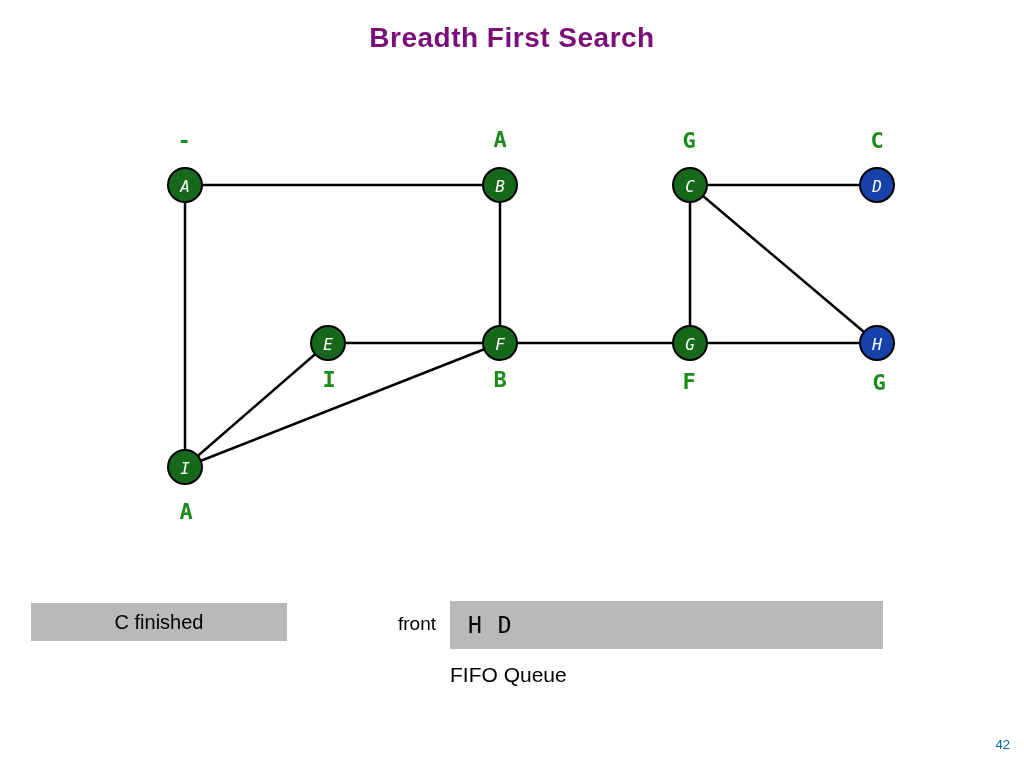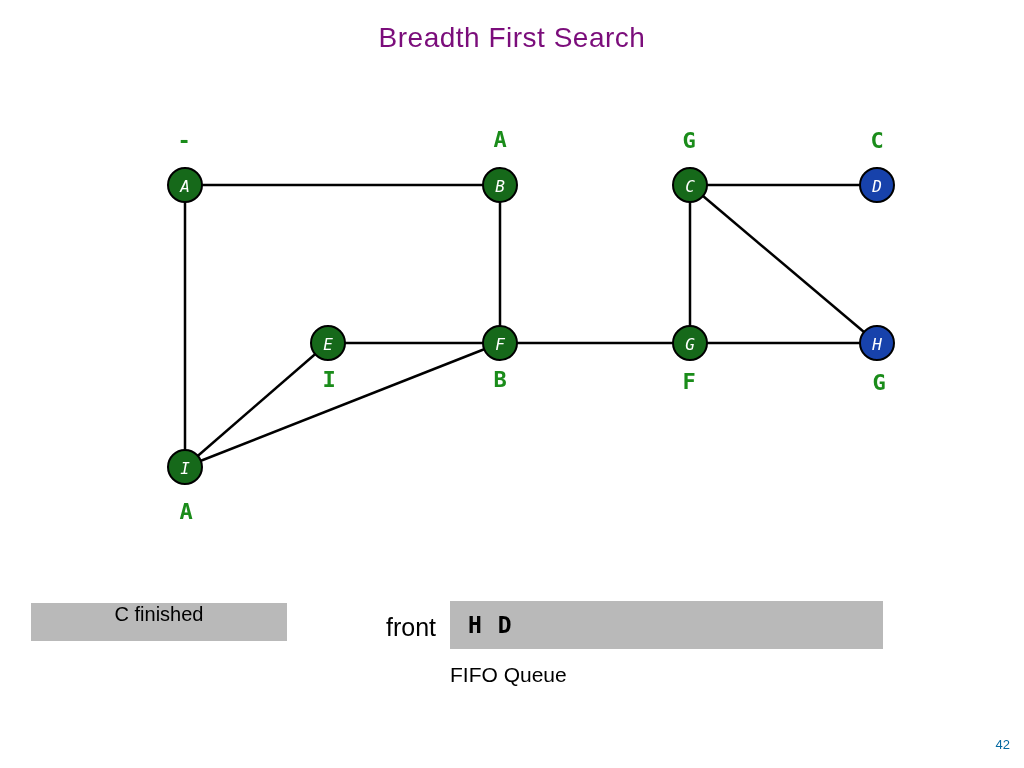--- a/index.html
+++ b/index.html
@@ -11,63 +11,63 @@
     overflow: hidden;
     font-family: "Liberation Sans", sans-serif;
   }
   .title {
     position: absolute;
     top: 22px;
     left: 0;
     width: 1024px;
     text-align: center;
     font-size: 28px;
-    font-weight: normal;
+    font-weight: bold;
     color: #7b0d7b;
     letter-spacing: 0.5px;
   }
   #graph-svg {
     position: absolute;
     left: 0; top: 0;
     width: 1024px;
     height: 768px;
   }
   .status-box {
     position: absolute;
     left: 31px;
     top: 603px;
     width: 256px;
     height: 38px;
     background: #b9b9b9;
     display: flex;
-    align-items: flex-start;
+    align-items: center;
     justify-content: center;
     font-size: 20px;
     color: #000000;
   }
   .front-label {
     position: absolute;
     left: 350px;
     top: 613px;
     width: 86px;
     text-align: right;
-    font-size: 25px;
+    font-size: 19px;
     color: #000000;
   }
   .queue-box {
     position: absolute;
     left: 450px;
     top: 601px;
     width: 433px;
     height: 48px;
     background: #b9b9b9;
     display: flex;
     align-items: center;
     font-family: "DejaVu Sans Mono", "Liberation Mono", monospace;
-    font-weight: bold;
+    font-weight: normal;
     font-size: 23px;
     color: #000000;
     padding-left: 18px;
     box-sizing: border-box;
     letter-spacing: 1px;
   }
   .queue-caption {
     position: absolute;
     left: 450px;
     top: 663px;

